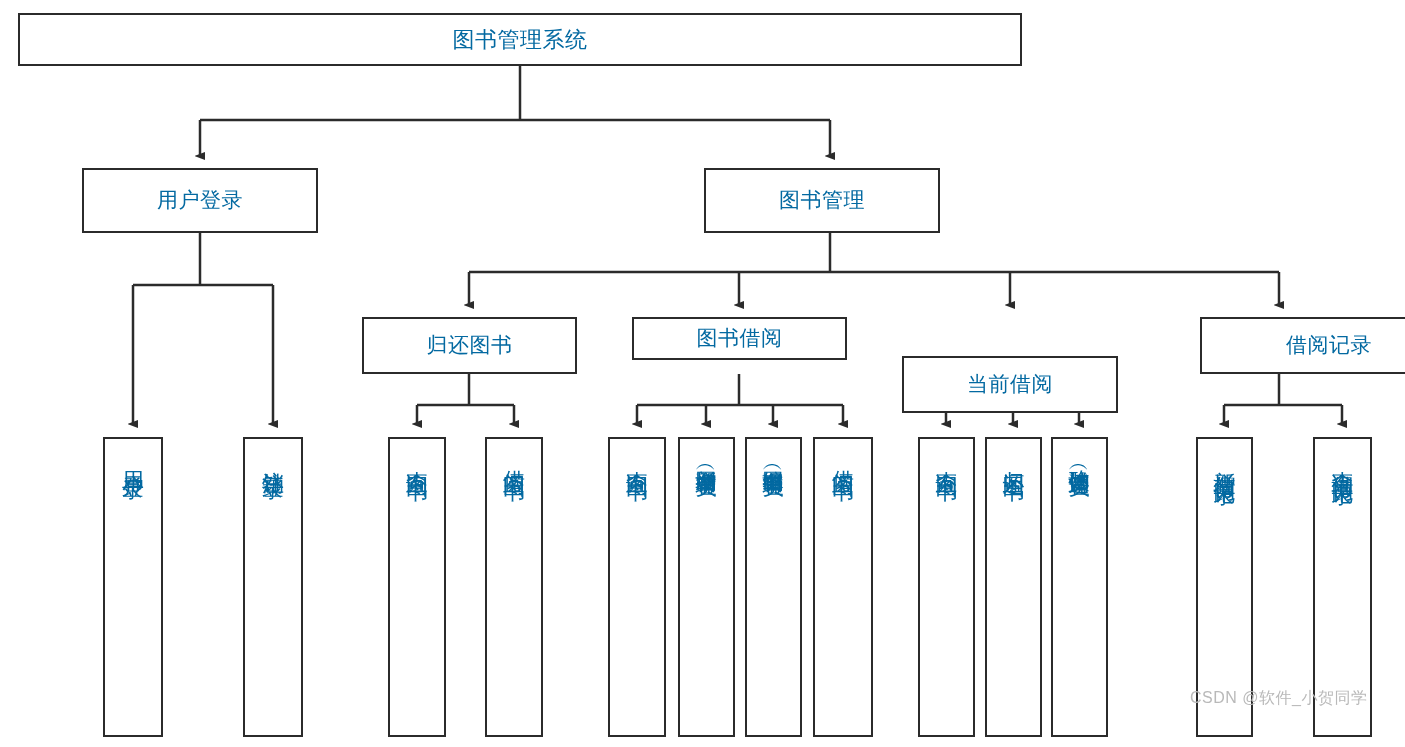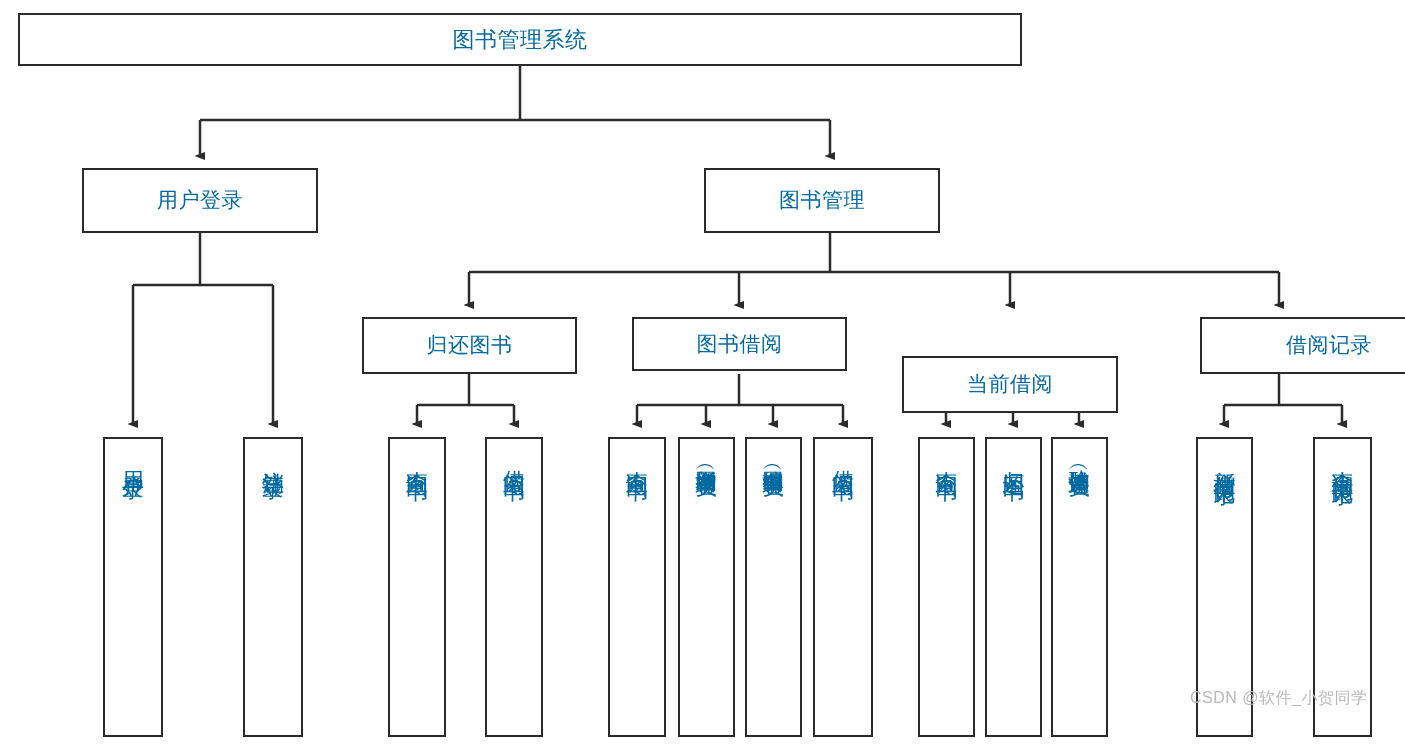--- a/index.html
+++ b/index.html
@@ -137,21 +137,21 @@
   <div class="node horiz" style="left:82px; top:168px; width:236px; height:65px;">
     <span class="label">用户登录</span>
   </div>
   <div class="node horiz" style="left:704px; top:168px; width:236px; height:65px;">
     <span class="label">图书管理</span>
   </div>
 
   <div class="node horiz" style="left:362px; top:317px; width:215px; height:57px;">
     <span class="label">归还图书</span>
   </div>
-  <div class="node horiz" style="left:632px; top:317px; width:215px; height:54px;">
+  <div class="node horiz" style="left:632px; top:317px; width:215px; height:43px;">
     <span class="label">图书借阅</span>
   </div>
   <div class="node horiz" style="left:902px; top:317px; width:216px; height:57px;margin-top:39px;">
     <span class="label">当前借阅</span>
   </div>
   <div class="node horiz" style="left:1200px; top:317px; width:258px; height:57px;align-items:center;">
     <span class="label">借阅记录</span>
   </div>
 
   <div class="node vert" style="left:103px; top:437px; width:60px; height:300px;">

